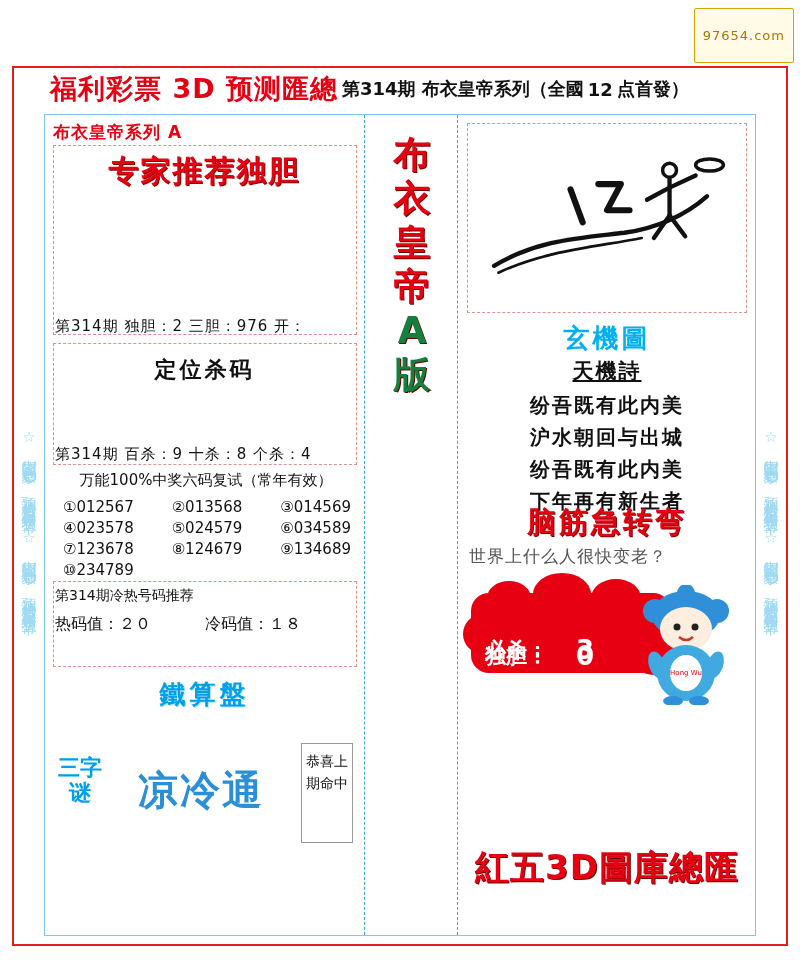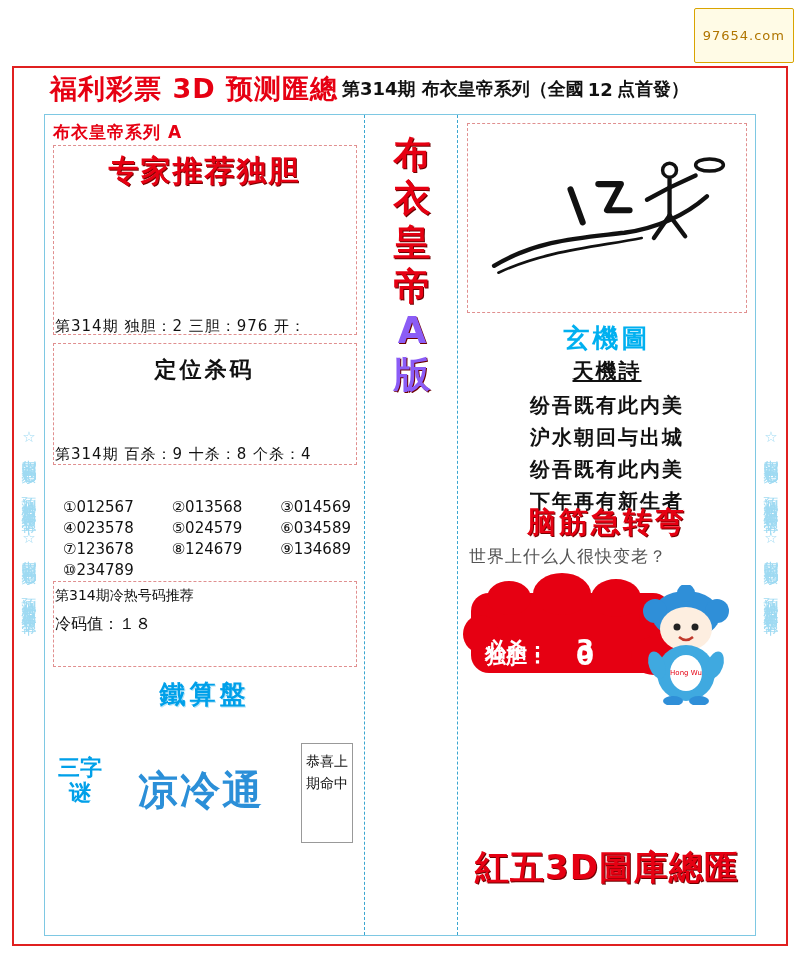--- a/index.html
+++ b/index.html
@@ -136,21 +136,21 @@
   .col-mid{
     position:absolute;left:321px;top:0;width:92px;height:100%;
     box-sizing:border-box;border-right:1px dashed #3aa6d0;
   }
   .buyi-vert{
     position:absolute;left:14px;top:18px;width:64px;
     font-size:37px;font-weight:bold;color:#e60012;
     line-height:44px;text-align:center;
     text-shadow:1px 1px 0 #6b0000;
   }
-  .buyi-vert .blue{color:#8b5cf6;}
+  .buyi-vert .blue{color:#15803d;}
 
   
   .col-right{
     position:absolute;left:414px;top:0;right:0;height:100%;
   }
   .pic-box{
     position:absolute;left:8px;top:8px;right:8px;height:190px;
     border:1px dashed #e08f8f;box-sizing:border-box;overflow:hidden;
   }
   .xuanji{
@@ -226,20 +226,21 @@
       <div class="series-tag">布衣皇帝系列 A</div>
 
       <div class="box" style="left:8px;top:30px;width:304px;height:190px;"></div>
       <div class="expert-title">专家推荐独胆</div>
       <div class="danline">第314期  独胆：2  三胆：976  开：</div>
 
       <div class="box" style="left:8px;top:228px;width:304px;height:122px;"></div>
       <div class="dingwei">定位杀码</div>
       <div class="shaline">第314期   百杀：9 十杀：8 个杀：4</div>
 
+      <div class="wanneng">万能100%中奖六码复试（常年有效）</div>
 
       <div class="combos">
         <div>
           <span>①012567</span>
           <span>②013568</span>
           <span>③014569</span>
         </div>
         <div>
           <span>④023578</span>
           <span>⑤024579</span>
@@ -252,20 +253,21 @@
         </div>
         <div style="justify-content:flex-start;">
           <span>⑩234789</span>
         </div>
       </div>
 
       <div class="box" style="left:8px;top:466px;width:304px;height:86px;"></div>
       <div class="coldhot-title">第314期冷热号码推荐</div>
       <div class="coldhot">
         <div>
+          <span class="k1">热码值：２０</span>
           <span>冷码值：１８</span>
         </div>
       </div>
 
       <div class="tiesuanpan">鐵算盤</div>
 
       <div class="sanzimi">三字谜</div>
       <div class="liangleng">凉冷通</div>
       <div class="gongxi">恭喜上期命中</div>
     </div>

